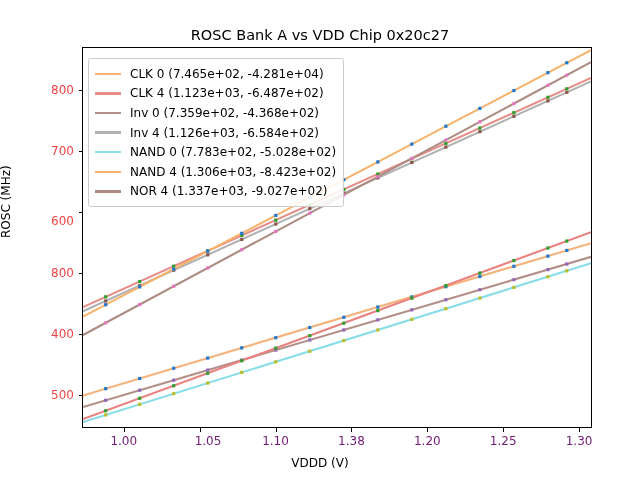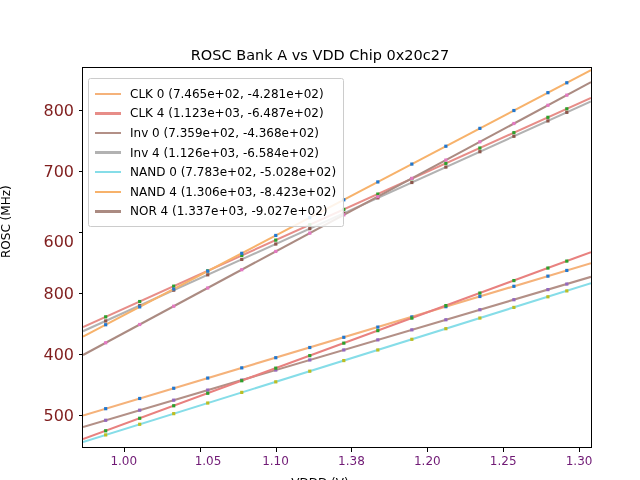--- a/index.html
+++ b/index.html
@@ -3,35 +3,35 @@
 <meta charset="utf-8">
 <style>
   html,body{margin:0;padding:0;}
   body{
     width:640px;height:480px;
     background:#ffffff;
     font-family:"DejaVu Sans", sans-serif;
     overflow:hidden;
     position:relative;
   }
-  #figure{position:absolute;left:0;top:0;width:640px;height:368px;margin-top:20px;}
+  #figure{position:absolute;left:0;top:0;width:640px;height:368px;}
   #chart-title{
     position:absolute;left:0;top:27px;width:640px;
     text-align:center;font-size:14.5px;color:#000;
     letter-spacing:0px;
   }
   #plot-area{
     position:absolute;left:82px;top:47px;width:510px;height:381px;
     border:1.1px solid #000;box-sizing:border-box;
     background:#fff;overflow:hidden;
   }
   #svg-lines{position:absolute;left:0;top:0;width:100%;height:100%;}
   .ytick-label{
     position:absolute;right:0;text-align:right;width:60px;
-    font-size:16px;color:#7f1d1d;transform:translateY(-50%);
+    font-size:12px;color:#ef4444;transform:translateY(-50%);
   }
   .ytick-mark{position:absolute;left:-3.5px;width:3.5px;height:1px;background:#000;}
   .xtick-label{
     position:absolute;top:6px;text-align:center;width:60px;
     font-size:12px;color:#701a75;
   }
   .xtick-mark{position:absolute;top:0px;width:1px;height:3.5px;background:#000;}
   #ylabel{
     position:absolute;left:-1px;top:238px;
     transform:rotate(-90deg);transform-origin:0 0;
@@ -242,21 +242,21 @@
       <div class="xtick-label" style="left: 467.098px; top: 387px;">1.30</div>
       <div class="xtick-mark" style="left: 497.098px; top: 381px;"></div>
     </div>
 
   <div id="ylabel">ROSC (MHz)</div>
   <div id="xlabel">VDDD (V)</div>
 
   <div id="legend">
       <div class="legend-row">
         <span class="legend-swatch" style="background: rgb(245, 178, 122);"></span>
-        <span class="legend-text">CLK 0 (7.465e+02, -4.281e+02)</span>
+        <span class="legend-text">CLK 0 (7.465e+02, -4.281e+04)</span>
       </div>
       <div class="legend-row">
         <span class="legend-swatch" style="background: rgb(231, 141, 136);"></span>
         <span class="legend-text">CLK 4 (1.123e+03, -6.487e+02)</span>
       </div>
       <div class="legend-row">
         <span class="legend-swatch" style="background: rgb(179, 144, 135);"></span>
         <span class="legend-text">Inv 0 (7.359e+02, -4.368e+02)</span>
       </div>
       <div class="legend-row">

